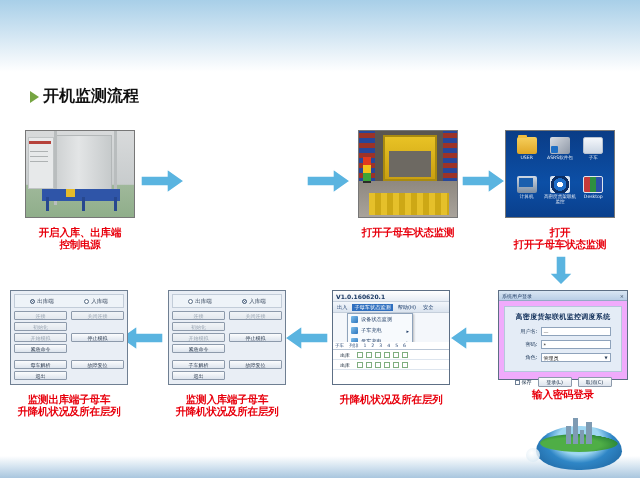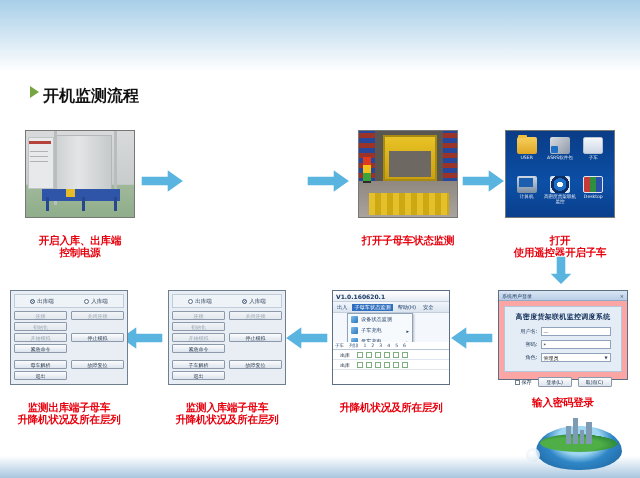--- a/index.html
+++ b/index.html
@@ -22,21 +22,21 @@
     position: absolute; left: 0; top: 18px; width: 640px;
     text-align: center;
     font-family: "DejaVu Serif", "Liberation Serif", serif;
     font-size: 33px; font-weight: 400; color: #111111;
     letter-spacing: 2px;
     line-height: 40px;
   }
   
   .subtitle-row {
     position: absolute; left: 30px; top: 86px;
-    display: flex; align-items: flex-start; gap: 4px;
+    display: flex; align-items: center; gap: 4px;
   }
   .bullet-arrow {
     width: 0; height: 0;
     border-top: 6px solid transparent;
     border-bottom: 6px solid transparent;
     border-left: 9px solid #76a542;
   }
   .subtitle-text {
     font-size: 16px; font-weight: bold; color: #111;
     font-family: "DejaVu Sans", "Liberation Sans", sans-serif;
@@ -46,21 +46,21 @@
   .step {
     position: absolute;
     display: flex; flex-direction: column; align-items: center;
   }
   .thumb {
     border: 1px solid #777;
     overflow: hidden;
     position: relative;
   }
   .cap {
-    margin-top: 16px;
+    margin-top: 8px;
     color: #e8000d;
     font-weight: bold;
     font-size: 10.5px;
     line-height: 12px;
     text-align: center;
     white-space: pre-line;
     letter-spacing: -0.2px;
   }
 
   
@@ -163,21 +163,21 @@
   .mrow .mico { width:7px; height:7px; background: linear-gradient(135deg,#7fc0ec,#2c74bd); border-radius:1px; }
   .mrow .submark { margin-left:auto; margin-right:3px; font-size:5px; color:#16355f; }
   .grid-area { position:absolute; left:0; bottom:0; width:118px; height:42px; background:#fff; }
   .ghdr { display:flex; height:8px; align-items:center; font-size:4.6px; color:#2b4a77; border-bottom:1px solid #b9c6d6; padding-left:2px; gap:5px;}
   .grow { display:flex; height:10px; align-items:center; font-size:4.8px; color:#123; border-bottom:1px solid #dde5ee; }
   .grow .lbl { width:24px; text-align:center; }
   .grow .cbs { display:flex; gap:3px; }
   .cb { width:6px; height:6px; border:1px solid #7fae7f; background:#fff; }
 
   
-  .login { width: 130px; height: 90px; background:#fca5a5; border:1px solid #5d6f85; position:relative; }
+  .login { width: 130px; height: 90px; background:#f0abfc; border:1px solid #5d6f85; position:relative; }
   .login .tbar { height:10px; background: linear-gradient(to bottom,#d9e6f4,#b9cee6); border-bottom:1px solid #93aac6;
     display:flex; align-items:center; justify-content:space-between; padding:0 3px; font-size:5px; color:#1d3a63; }
   .login .tbar .xbtn { font-size:5px; color:#33465f; }
   .login .inner { margin:5px; background:#e4ecf6; border:1px solid #b6c7dc; padding:5px 4px; }
   .login .ltitle { text-align:center; font-size:7px; font-weight:bold; color:#14325c; margin-bottom:5px; letter-spacing:.3px;}
   .frow { display:flex; align-items:center; gap:3px; margin-bottom:4px; justify-content:center;}
   .frow .flab { font-size:5.2px; color:#1b3658; width:22px; text-align:right; }
   .frow .fin { width:70px; height:9px; background:#fff; border:1px solid #8fa3bb; font-size:5px; color:#111; padding-left:2px; display:flex; align-items:center;}
   .frow .fsel { width:70px; height:9px; background:#fff; border:1px solid #8fa3bb; font-size:5px; color:#111; padding-left:2px; display:flex; align-items:center; justify-content:space-between;}
   .frow .fsel .car { font-size:4px; padding-right:2px; color:#30435c;}
@@ -304,21 +304,21 @@
           <span class="gl gl-eye"></span>
           <span class="dlabel">高密度货架联机监控</span>
         </div>
         <div class="dicon">
           <span class="gl gl-img"></span>
           <span class="dlabel">Desktop</span>
         </div>
       </div>
     </div>
     <div class="cap">打开
-使用遥控器开启子车</div>
+打开子母车状态监测</div>
   </div>
 
   <div class="arrow" style="left:548px; top:256px;">
     <svg width="26" height="30" viewBox="0 0 26 30">
       <polygon points="8,0 18,0 18,17 25,17 13,29 1,17 8,17" fill="#5ab4e0" stroke="#ffffff" stroke-width="1.4"></polygon>
     </svg>
   </div>
 
   <div class="step" style="left:498px; top:290px;">
     <div class="login">

